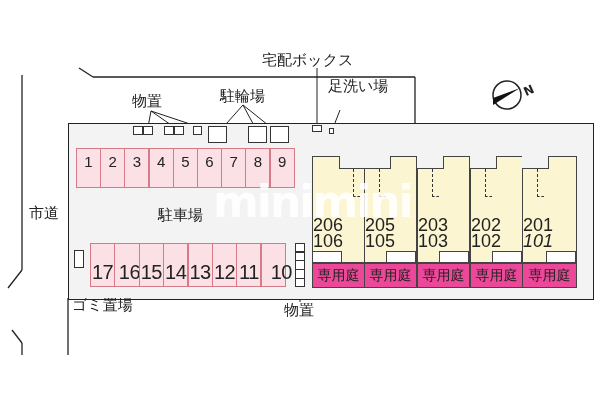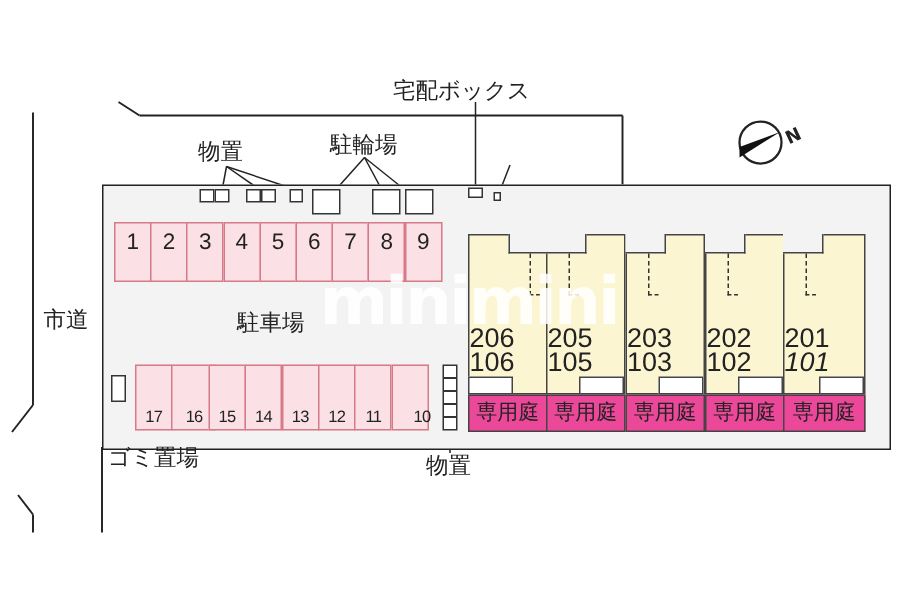--- a/index.html
+++ b/index.html
@@ -2,21 +2,21 @@
 <html><head>
 <meta charset="utf-8">
 <style>
   html,body{margin:0;padding:0;background:#fff;}
   body{width:600px;height:400px;position:relative;overflow:hidden;font-family:"DejaVu Sans","Liberation Sans",sans-serif;color:#222;}
   .abs{position:absolute;}
   .lbl{position:absolute;font-size:15px;line-height:17px;white-space:nowrap;color:#222;}
   .site{position:absolute;left:68px;top:123px;width:526px;height:177px;background:#f3f3f3;border:1.5px solid #222;box-sizing:border-box;}
   .stall{position:absolute;background:#fbe0e6;border:1px solid #d77a88;box-sizing:border-box;font-family:"Liberation Sans",sans-serif;font-size:15px;color:#222;display:flex;justify-content:center;}
   .stall.top{align-items:flex-start;padding-top:4px;}
-  .stall.bot{align-items:flex-end;padding-bottom:2px;font-size:11px;letter-spacing:-0.5px;text-align:right;}
+  .stall.bot{align-items:flex-end;padding-bottom:2px;font-size:20px;letter-spacing:-0.5px;text-align:right;}
   .unit{position:absolute;background:#fbf5d2;border:1px solid #444;box-sizing:border-box;}
   .unitnum{position:absolute;left:0;right:0;text-align:left;font-family:"Liberation Sans",sans-serif;font-size:18px;line-height:15px;color:#222;}
   .garden{position:absolute;top:263px;height:25px;background:#ec4899;border:1px solid #444;box-sizing:border-box;font-size:14px;text-align:center;line-height:23px;white-space:nowrap;overflow:hidden;}
   .sbox{position:absolute;background:#fff;border:1px solid #333;box-sizing:border-box;}
   .wm{position:absolute;left:213px;top:176px;font-family:"DejaVu Sans",sans-serif;font-weight:bold;font-size:44px;color:rgba(255,255,255,0.85);letter-spacing:-2px;}
 </style>
 </head>
 <body>
 
 <svg class="abs" style="left:0;top:0" width="600" height="400">
@@ -55,20 +55,21 @@
 <div class="sbox" style="left:174px;top:126px;width:10px;height:9px"></div>
 <div class="sbox" style="left:193px;top:126px;width:9px;height:9px"></div>
 <div class="sbox" style="left:208px;top:126px;width:19px;height:17px"></div>
 <div class="sbox" style="left:248px;top:126px;width:19px;height:17px"></div>
 <div class="sbox" style="left:270px;top:126px;width:19px;height:17px"></div>
 <div class="sbox" style="left:312px;top:125px;width:10px;height:7px"></div>
 <div class="sbox" style="left:329px;top:128px;width:5px;height:6px"></div>
 
 <div class="lbl" style="left:262px;top:52px">宅配ボックス</div>
 <div class="lbl" style="left:328px;top:78px;text-align:center;line-height:16px">
+  <div>足洗い場</div>
 </div>
 <div class="lbl" style="left:132px;top:93px">物置</div>
 <div class="lbl" style="left:220px;top:88px">駐輪場</div>
 <div class="lbl" style="left:29px;top:205px">市道</div>
 <div class="lbl" style="left:158px;top:207px">駐車場</div>
 <div class="lbl" style="left:72px;top:297px">ゴミ置場</div>
 <div class="lbl" style="left:284px;top:302px">物置</div>
 
 <div id="ptop">
     <div class="stall top" style="left: 76px; top: 148px; width: 25px; height: 40px;">1</div>

